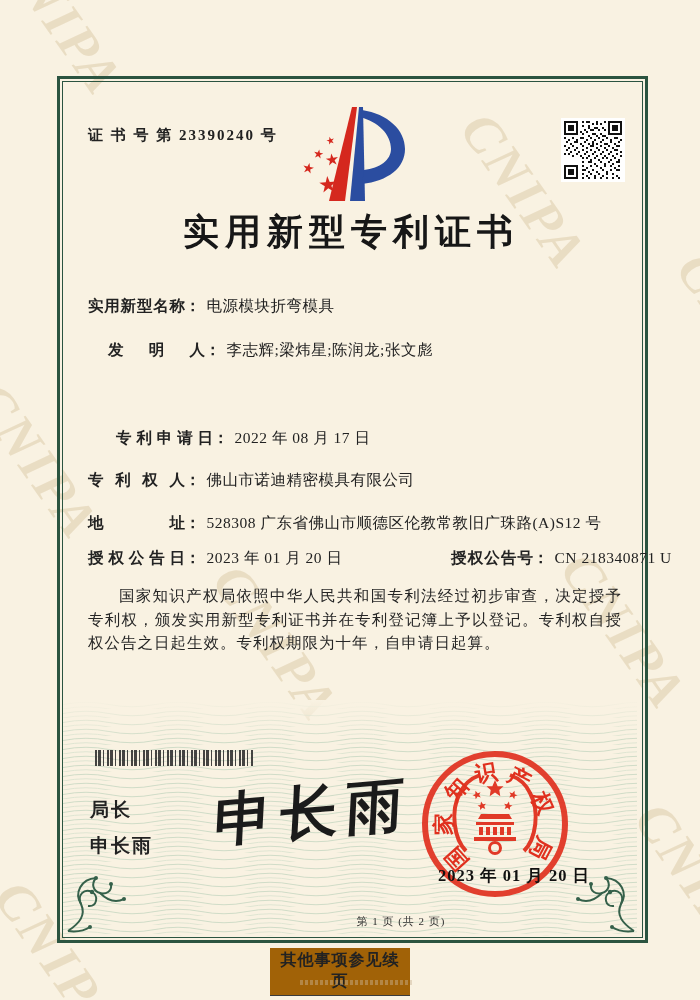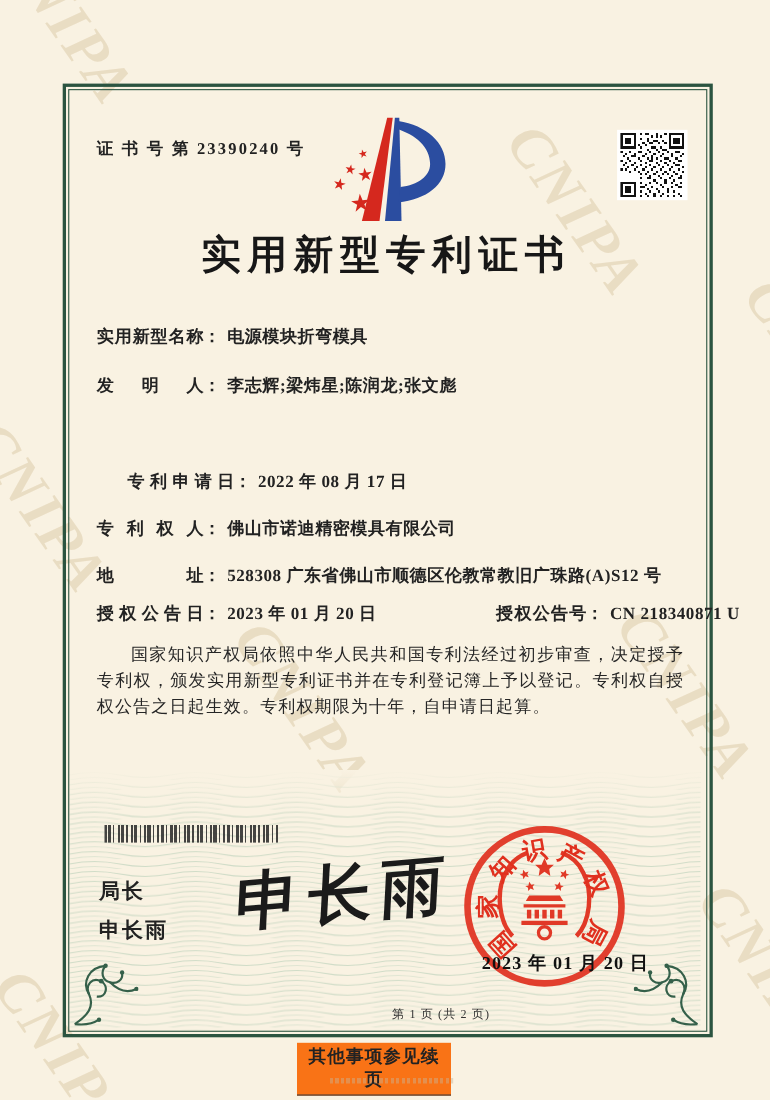--- a/index.html
+++ b/index.html
@@ -28,21 +28,21 @@
 
   .qr{position:absolute;left:561px;top:118px;width:64px;height:64px;background:#fff;
       display:flex;align-items:center;justify-content:center;}
 
   .title{position:absolute;left:57px;top:208px;width:588px;text-align:center;
       font-size:36px;font-weight:700;letter-spacing:6px;color:#171717;}
 
   .field{position:absolute;left:88px;width:540px;font-size:15.5px;color:#222;white-space:nowrap;}
   .flabel{display:inline-block;width:97px;font-weight:700;text-align:justify;text-align-last:justify;}
   .fcolon{font-weight:700;margin-right:6px;}
-  .fvalue{font-weight:700;letter-spacing:.5px;}
+  .fvalue{font-weight:400;letter-spacing:.5px;}
   .grant2{position:absolute;left:363px;top:0;white-space:nowrap;}
   .grant2 .flabel{width:82px;}
 
   .paras{position:absolute;left:88px;top:584px;width:534px;font-size:15.5px;line-height:23.5px;
       color:#262626;text-align:justify;letter-spacing:1px;}
   .paras p{margin:0;text-indent:2em;}
 
   .barcode{position:absolute;left:95px;top:750px;width:158px;height:16px;opacity:.88;
       background:repeating-linear-gradient(90deg,#2c2c2c 0 2px,transparent 2px 3px,#2c2c2c 3px 6px,transparent 6px 8px,#2c2c2c 8px 9px,transparent 9px 12px);}
 
@@ -53,21 +53,21 @@
   .signature{position:absolute;left:214px;top:774px;width:200px;font-size:58px;font-weight:700;
       color:#1b1b1b;letter-spacing:8px;transform:rotate(-5deg) skewX(-8deg);white-space:nowrap;}
 
   .seal{position:absolute;left:420px;top:749px;width:150px;height:150px;}
   .seal-date{position:absolute;left:430px;top:865px;width:168px;text-align:center;
       font-size:16.5px;font-weight:700;color:#111;letter-spacing:1px;}
 
   .pageinfo{position:absolute;left:57px;top:914px;width:688px;text-align:center;
       font-size:11px;color:#333;letter-spacing:1px;}
 
-  .note{position:absolute;left:270px;top:948px;width:132px;text-align:center;background:#f97316;
+  .note{position:absolute;left:270px;top:948px;width:132px;text-align:center;background:#a16207;
       font-size:16px;font-weight:600;color:#222;padding:2px 4px 3px;border-bottom:1.5px solid #3a3a3a;
       letter-spacing:1px;}
   .printcode{position:absolute;left:300px;top:980px;width:112px;height:5px;opacity:.45;
       background:repeating-linear-gradient(90deg,#c9b394 0 3px,transparent 3px 5px);}
 
   .corner{position:absolute;width:62px;height:66px;}
   .corner.left{left:64px;top:869px;}
   .corner.right{left:576px;top:869px;transform:scaleX(-1);}
 </style>
 </head>
@@ -156,21 +156,21 @@
         <path d="M9,0h1v1h-1z M11,0h2v1h-2z M14,1h1v1h-1z M16,0h1v2h-1z M18,1h1v1h-1z M20,0h1v1h-1z M9,2h1v1h-1z M12,2h1v2h-1z M15,3h2v1h-2z M19,3h1v1h-1z M10,4h1v1h-1z M13,4h2v1h-2z M17,4h1v1h-1z M20,4h1v1h-1z M8,5h1v1h-1z M11,5h1v1h-1z M14,6h2v1h-2z M9,6h1v1h-1z M18,6h1v1h-1z M12,7h1v1h-1z M16,7h1v1h-1z M19,7h2v1h-2z M0,8h1v1h-1z M2,9h1v1h-1z M4,8h1v1h-1z M6,9h1v1h-1z M8,8h2v1h-2z M11,9h1v1h-1z M13,8h1v1h-1z M15,9h1v1h-1z M17,8h1v1h-1z M19,9h1v1h-1z M21,8h1v1h-1z M23,9h1v1h-1z M25,8h2v1h-2z M28,9h1v1h-1z M1,10h1v1h-1z M3,11h1v1h-1z M5,10h2v1h-2z M8,11h1v1h-1z M10,10h1v1h-1z M12,11h1v1h-1z M14,10h1v2h-1z M16,11h1v1h-1z M18,10h1v1h-1z M20,11h2v1h-2z M23,10h1v1h-1z M25,11h1v1h-1z M27,10h1v1h-1z M0,12h1v1h-1z M2,13h1v1h-1z M4,12h1v1h-1z M6,13h1v1h-1z M9,12h1v1h-1z M11,13h1v1h-1z M13,12h2v1h-2z M16,13h1v1h-1z M18,12h1v1h-1z M20,13h1v1h-1z M22,12h1v1h-1z M24,13h1v1h-1z M26,12h2v1h-2z M1,14h1v1h-1z M3,15h1v1h-1z M5,14h1v1h-1z M7,15h1v1h-1z M9,14h1v1h-1z M11,15h1v1h-1z M13,14h1v1h-1z M15,15h1v1h-1z M17,14h1v1h-1z M19,15h1v1h-1z M21,14h1v1h-1z M23,15h1v1h-1z M25,14h2v1h-2z M28,15h1v1h-1z M0,16h1v1h-1z M2,16h1v1h-1z M4,17h1v1h-1z M6,16h1v1h-1z M8,17h1v1h-1z M10,16h1v1h-1z M12,17h1v1h-1z M14,16h1v1h-1z M16,17h1v1h-1z M18,16h1v1h-1z M20,17h1v1h-1z M22,16h1v1h-1z M24,17h1v1h-1z M26,16h1v1h-1z M28,17h1v1h-1z M9,18h1v1h-1z M11,18h1v1h-1z M13,19h1v1h-1z M15,18h1v1h-1z M17,19h1v1h-1z M19,18h1v1h-1z M21,18h1v1h-1z M23,19h1v1h-1z M25,18h1v1h-1z M27,19h1v1h-1z M9,20h1v1h-1z M12,20h2v1h-2z M15,21h1v1h-1z M18,20h1v1h-1z M20,21h1v1h-1z M22,20h1v1h-1z M24,21h1v1h-1z M26,20h2v1h-2z M9,22h1v1h-1z M11,23h1v1h-1z M13,22h1v1h-1z M16,22h1v1h-1z M18,23h1v1h-1z M20,22h1v1h-1z M23,22h1v1h-1z M25,23h1v1h-1z M27,22h1v1h-1z M9,24h2v1h-2z M12,25h1v1h-1z M14,24h1v1h-1z M16,25h1v1h-1z M19,24h1v1h-1z M21,25h1v1h-1z M23,24h1v1h-1z M26,24h2v1h-2z M9,26h1v1h-1z M11,27h1v1h-1z M13,26h1v1h-1z M15,27h1v1h-1z M17,26h1v1h-1z M19,27h1v1h-1z M21,26h1v1h-1z M24,26h1v1h-1z M26,27h1v1h-1z M9,28h1v1h-1z M12,28h1v1h-1z M15,28h1v1h-1z M18,28h1v1h-1z M21,28h1v1h-1z M24,28h1v1h-1z M27,28h1v1h-1z"></path>
       </g>
     </svg>
   </div>
 
   <div class="title">实用新型专利证书</div>
 
   <div class="field" style="top:296px;">
     <span class="flabel">实用新型名称</span><span class="fcolon">：</span><span class="fvalue">电源模块折弯模具</span>
   </div>
-  <div class="field" style="top:340px;">
+  <div class="field" style="top:340px;margin-left:20px;">
     <span class="flabel">发明人</span><span class="fcolon">：</span><span class="fvalue">李志辉;梁炜星;陈润龙;张文彪</span>
   </div>
   <div class="field" style="top:428px;margin-left:28px;">
     <span class="flabel">专利申请日</span><span class="fcolon">：</span><span class="fvalue">2022 年 08 月 17 日</span>
   </div>
   <div class="field" style="top:470px;">
     <span class="flabel">专利权人</span><span class="fcolon">：</span><span class="fvalue">佛山市诺迪精密模具有限公司</span>
   </div>
   <div class="field" style="top:513px;">
     <span class="flabel">地址</span><span class="fcolon">：</span><span class="fvalue">528308 广东省佛山市顺德区伦教常教旧广珠路(A)S12 号</span>

